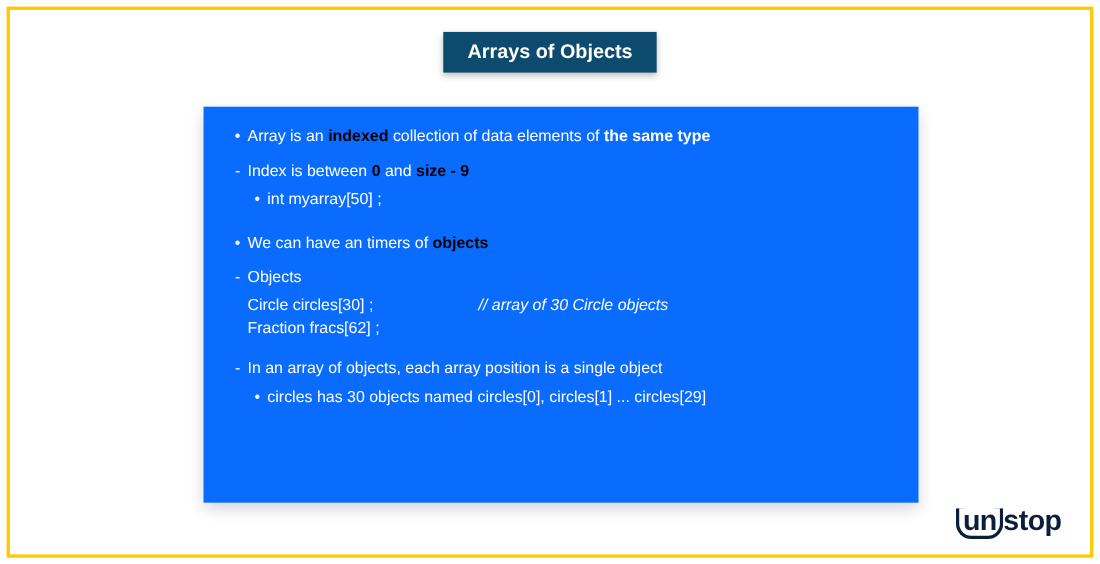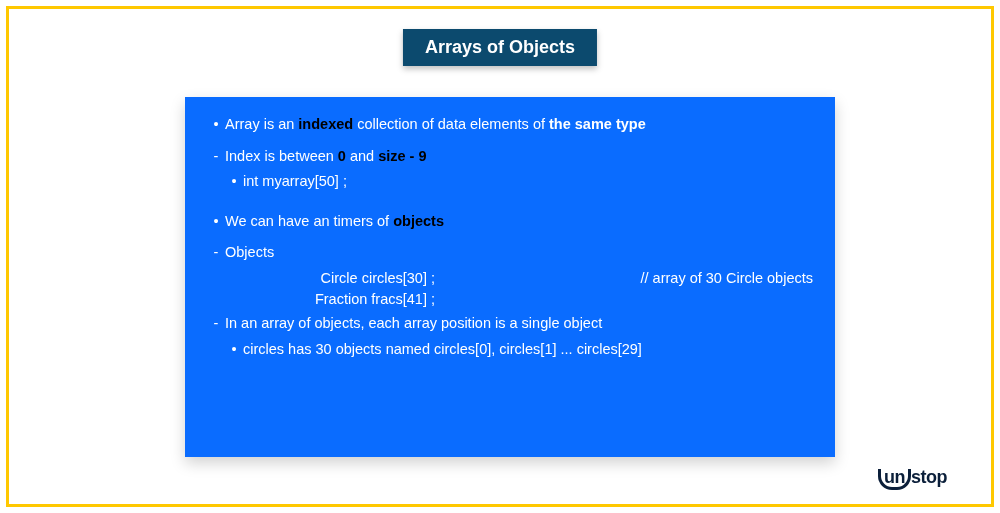--- a/index.html
+++ b/index.html
@@ -46,32 +46,31 @@
   .bullet-dash { width: 18px; flex: 0 0 18px; text-align: center; color: #fff; }
   .content { flex: 1; }
   .indent1 { padding-left: 18px; }
   .gap { height: 14px; }
   .gapS { height: 6px; }
   .hl { color: #000000; font-weight: 700; }
   .bold { font-weight: 700; }
   .code-grid {
     padding-left: 18px;
     margin-top: 4px;
-    margin-bottom: 4px;
-    text-align: right;
+    margin-bottom: 16px;
   }
   .code-line { display: flex; margin-bottom: 2px; }
   .code-decl { width: 210px; flex: 0 0 210px; }
-  .code-cmt { flex: 1; }
+  .code-cmt { flex: 1; font-style: italic; }
   .logo {
     position: absolute;
-    right: 44px;
+    right: 26px;
     bottom: 14px;
     font-weight: 800;
-    font-size: 18px;
+    font-size: 26px;
     color: #0b1f3a;
     letter-spacing: -0.5px;
   }
   .logo .un {
     display: inline-block;
     border: 3px solid #0b1f3a;
     border-top: none;
     border-radius: 0 0 14px 14px;
     padding: 0 3px 2px 3px;
     line-height: 0.9;
@@ -122,21 +121,21 @@
       <div class="bullet-dash">-</div>
       <div class="content">Objects</div>
     </div>
 
     <div class="code-grid">
       <div class="code-line">
         <div class="code-decl">Circle circles[30] ;</div>
         <div class="code-cmt">// array of 30 Circle objects</div>
       </div>
       <div class="code-line">
-        <div class="code-decl">Fraction fracs[41] ;</div>
+        <div class="code-decl">Fraction fracs[62] ;</div>
       </div>
     </div>
 
     <div class="row">
       <div class="bullet-dash">-</div>
       <div class="content">In an array of objects, each array position is a single object</div>
     </div>
 
     <div class="row indent1">
       <div class="bullet-dot">•</div>

